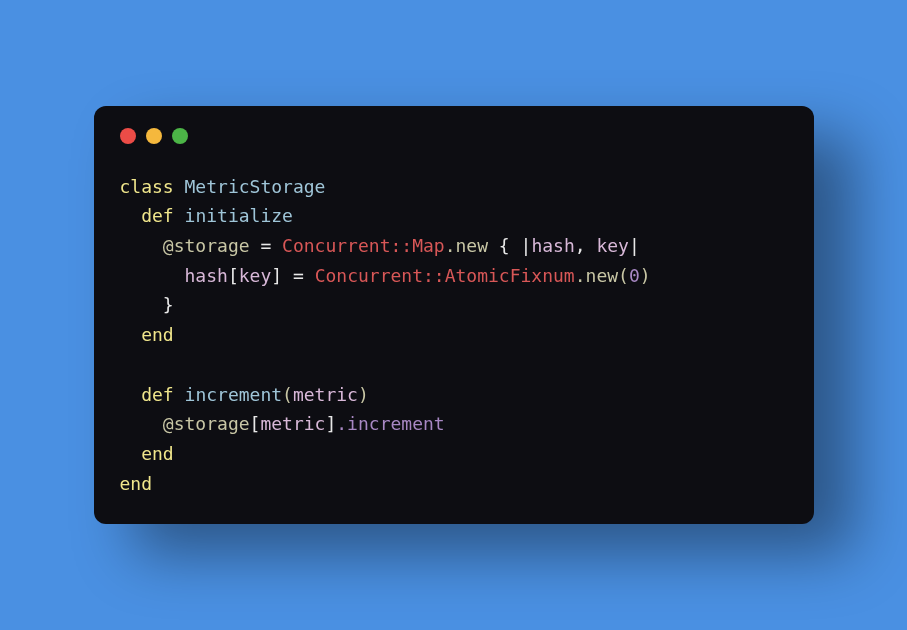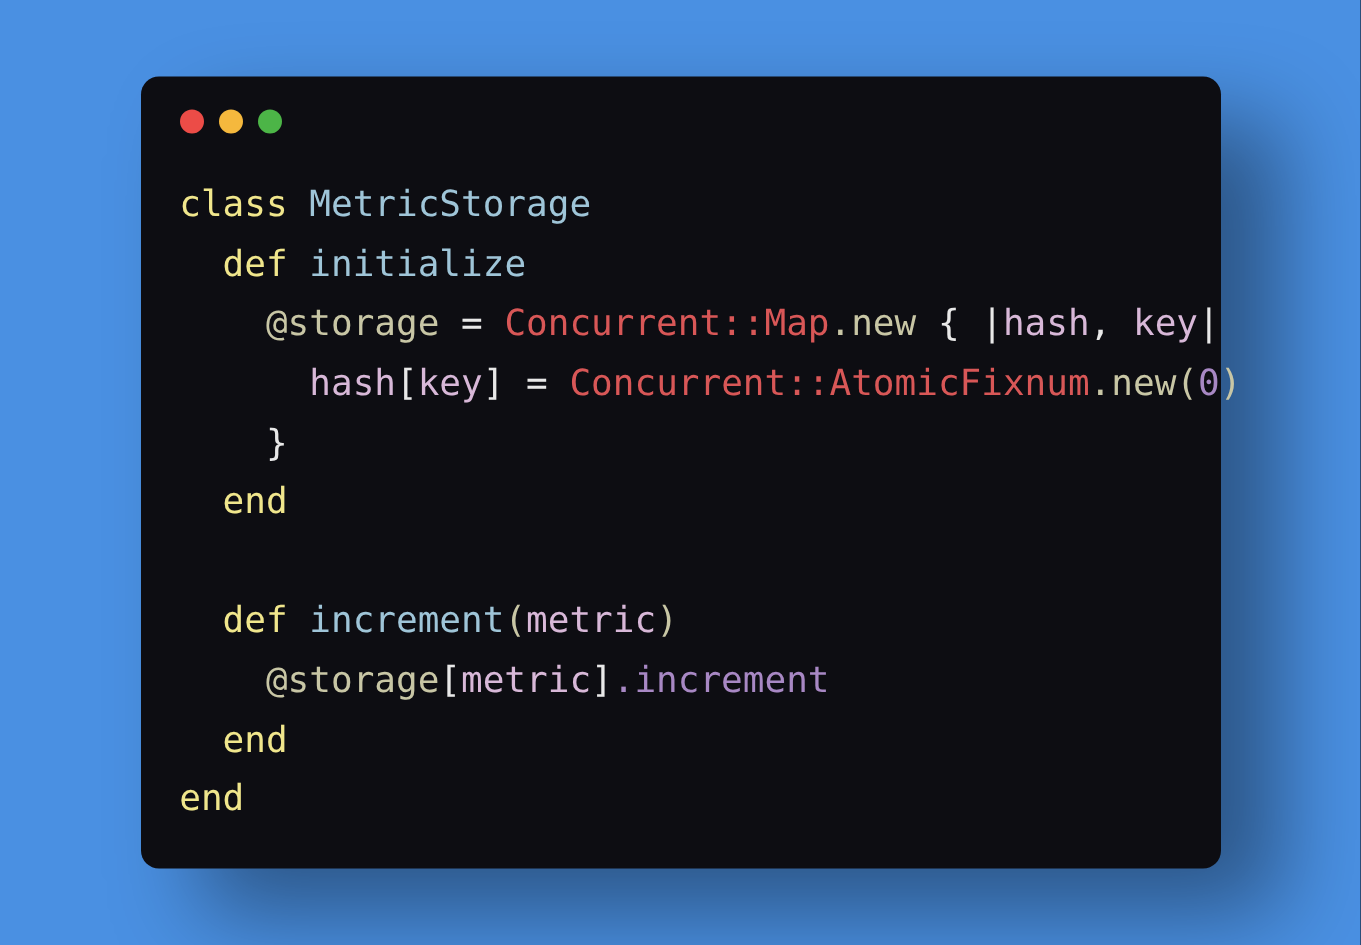--- a/index.html
+++ b/index.html
@@ -31,21 +31,21 @@
     }
     .light {
       width: 16px;
       height: 16px;
       border-radius: 50%;
     }
     .light.red { background: #ec4c47; }
     .light.yellow { background: #f5b83d; }
     .light.green { background: #4cb547; }
     .code {
-      font-size: 24px;
+      font-size: 18px;
       line-height: 1.65;
       white-space: pre;
       color: #e8e8e8;
     }
     .kw { color: #f0e68c; }
     .cls { color: #9fc5d8; }
     .mth { color: #9fc5d8; }
     .ivar { color: #c8c6a5; }
     .op { color: #e8e8e8; }
     .const { color: #d85757; }

